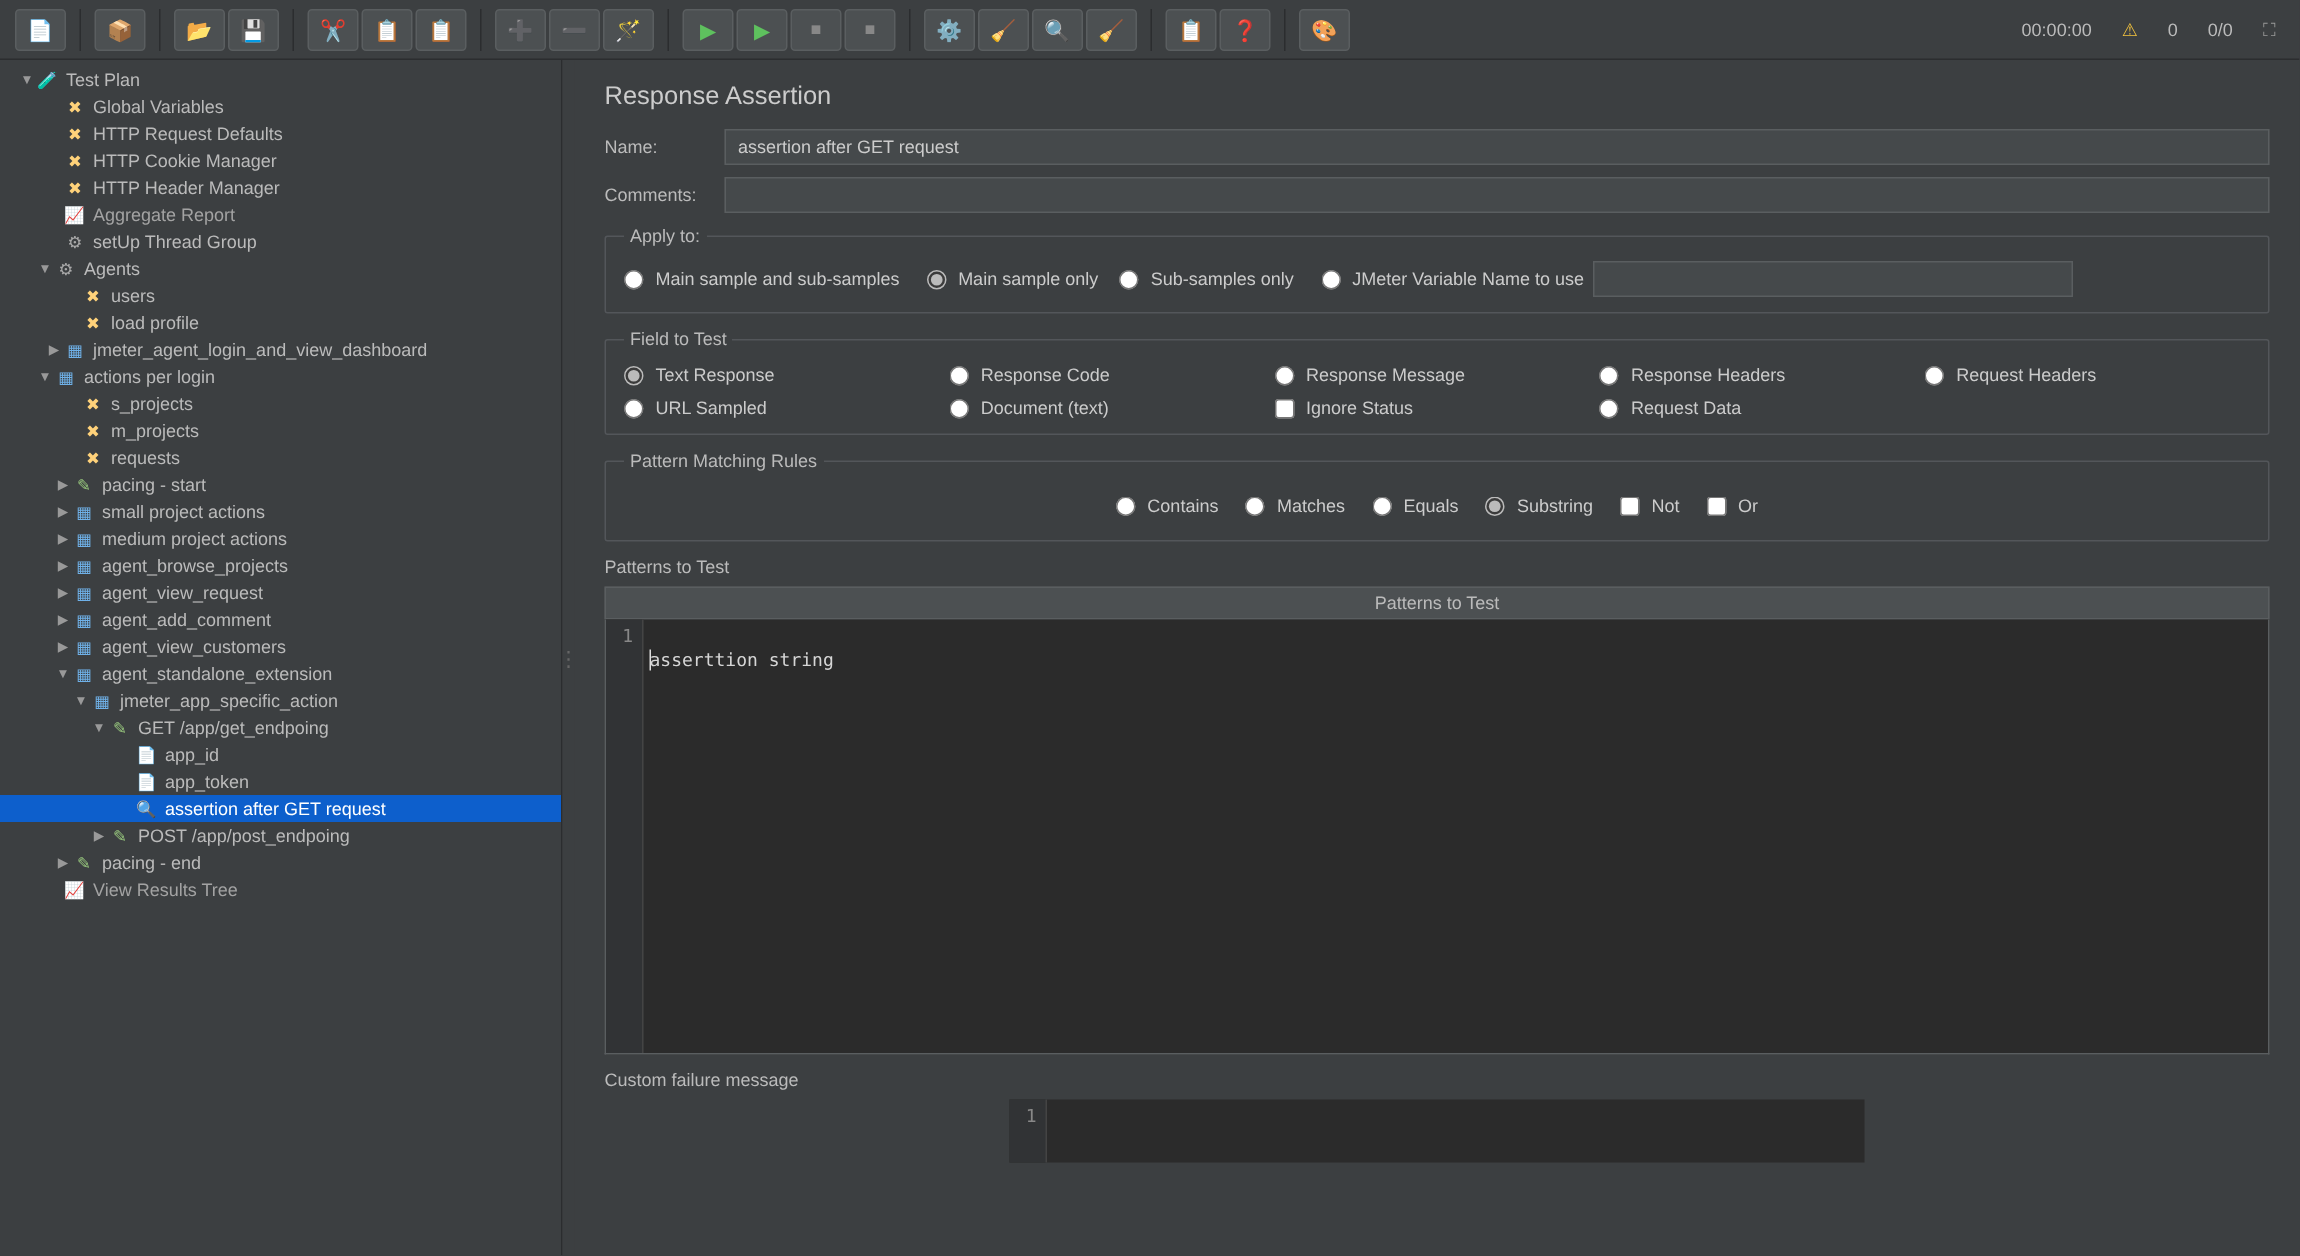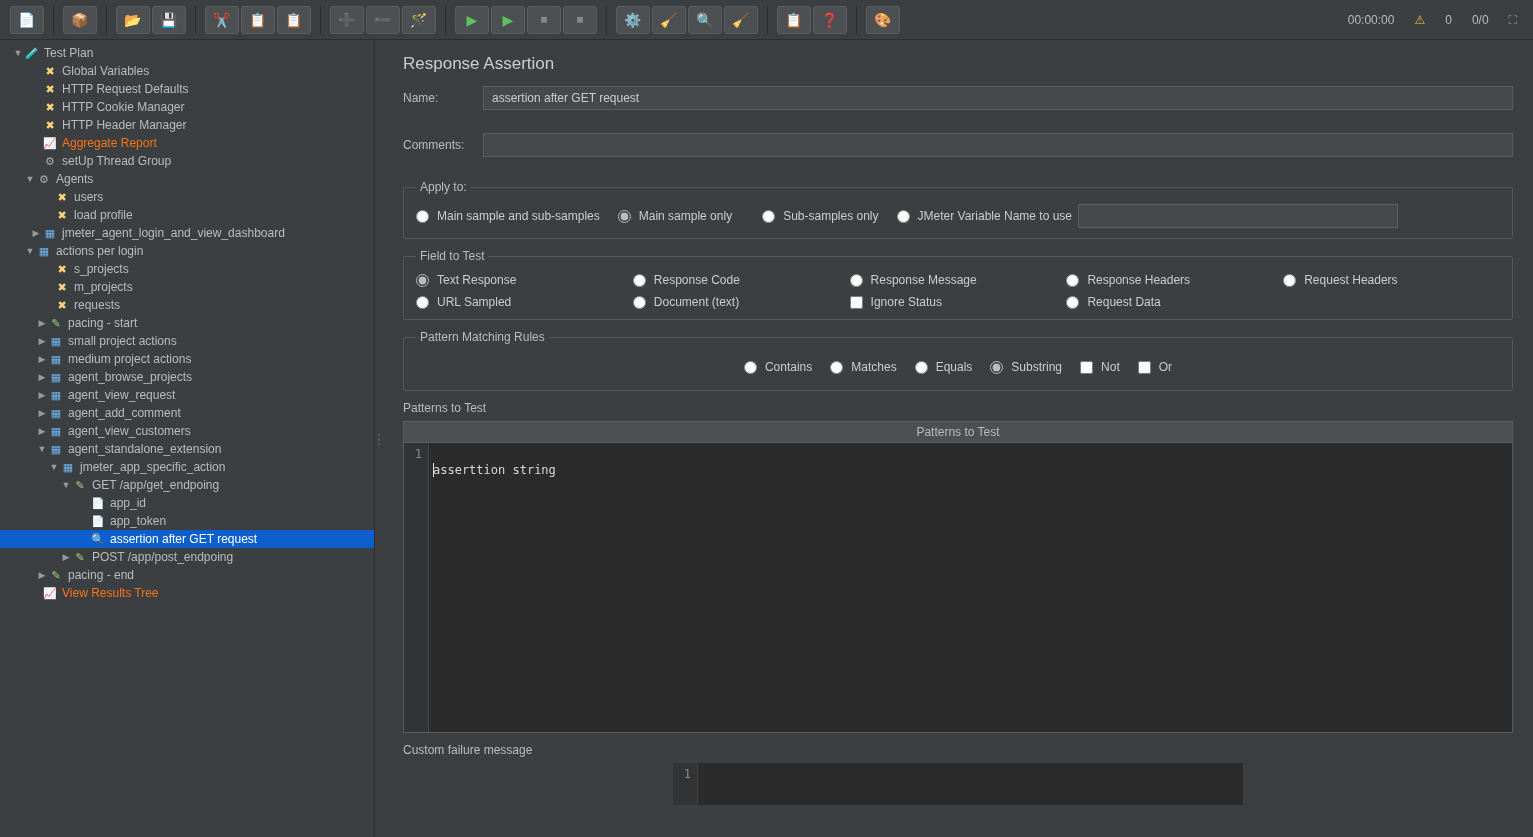--- a/index.html
+++ b/index.html
@@ -96,21 +96,21 @@
   width: 16px;
   height: 16px;
   margin-right: 4px;
   display: inline-flex;
   align-items: center;
   justify-content: center;
   font-size: 11px;
   flex-shrink: 0;
 }
 .tree-label { font-size: 12px; }
-.tree-item.dim .tree-label { color: #f97316; }
+.tree-item.dim .tree-label { color: #a3a3a3; }
 
 
 .drag-handle {
   width: 8px;
   background: #3c3f41;
   display: flex;
   align-items: center;
   justify-content: center;
   cursor: col-resize;
 }
@@ -132,21 +132,21 @@
 .page-title {
   font-size: 17px;
   font-weight: normal;
   color: #cccccc;
   margin-bottom: 12px;
 }
 
 .form-row {
   display: flex;
   align-items: center;
-  margin-bottom: 23px;
+  margin-bottom: 8px;
   justify-content: flex-end;
 }
 .form-label {
   width: 80px;
   color: #bbbbbb;
 }
 .form-input {
   flex: 1;
   background: #45494b;
   border: 1px solid #5a5e60;
@@ -520,21 +520,21 @@
       <legend>Apply to:</legend>
       <div class="radio-row">
         <label class="rc">
           <input type="radio" name="applyto" style=""> 
             <span>Main sample and sub-samples</span>
         </label>
         <label class="rc" style="margin-left:12px;">
           <input type="radio" name="applyto" checked="" style=""> 
             <span>Main sample only</span>
         </label>
-        <label class="rc" style="margin-left:24px;">
+        <label class="rc" style="margin-left:8px;">
           <input type="radio" name="applyto" style=""> 
             <span>Sub-samples only</span>
         </label>
         <label class="rc" style="margin-left:12px;">
           <input type="radio" name="applyto" style=""> 
             <span>JMeter Variable Name to use</span>
         </label>
         <input class="form-input small" style="">
       </div>
     </fieldset>

